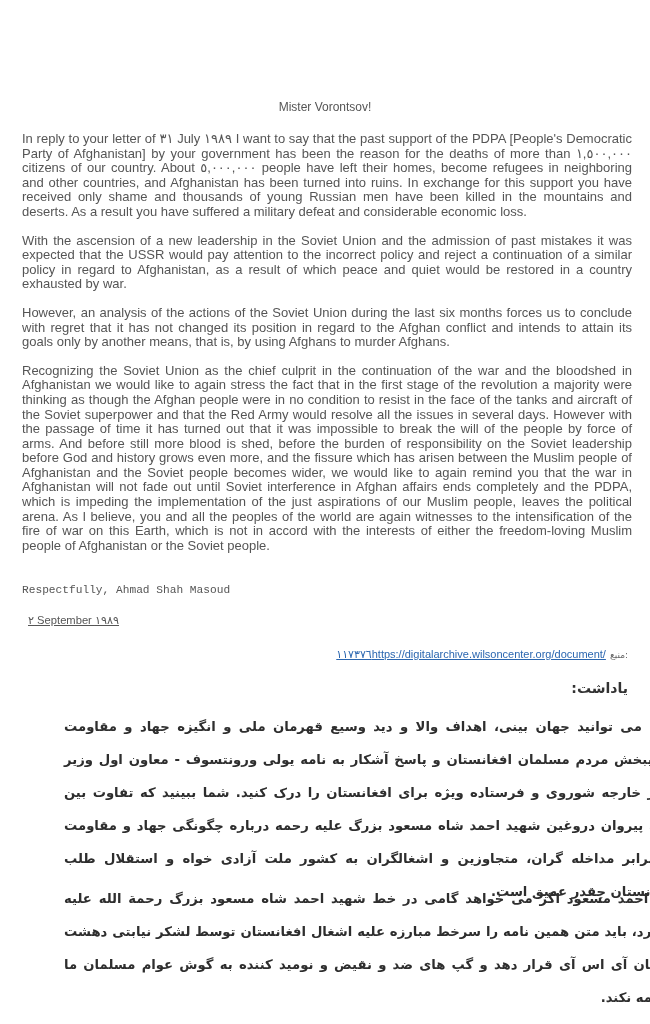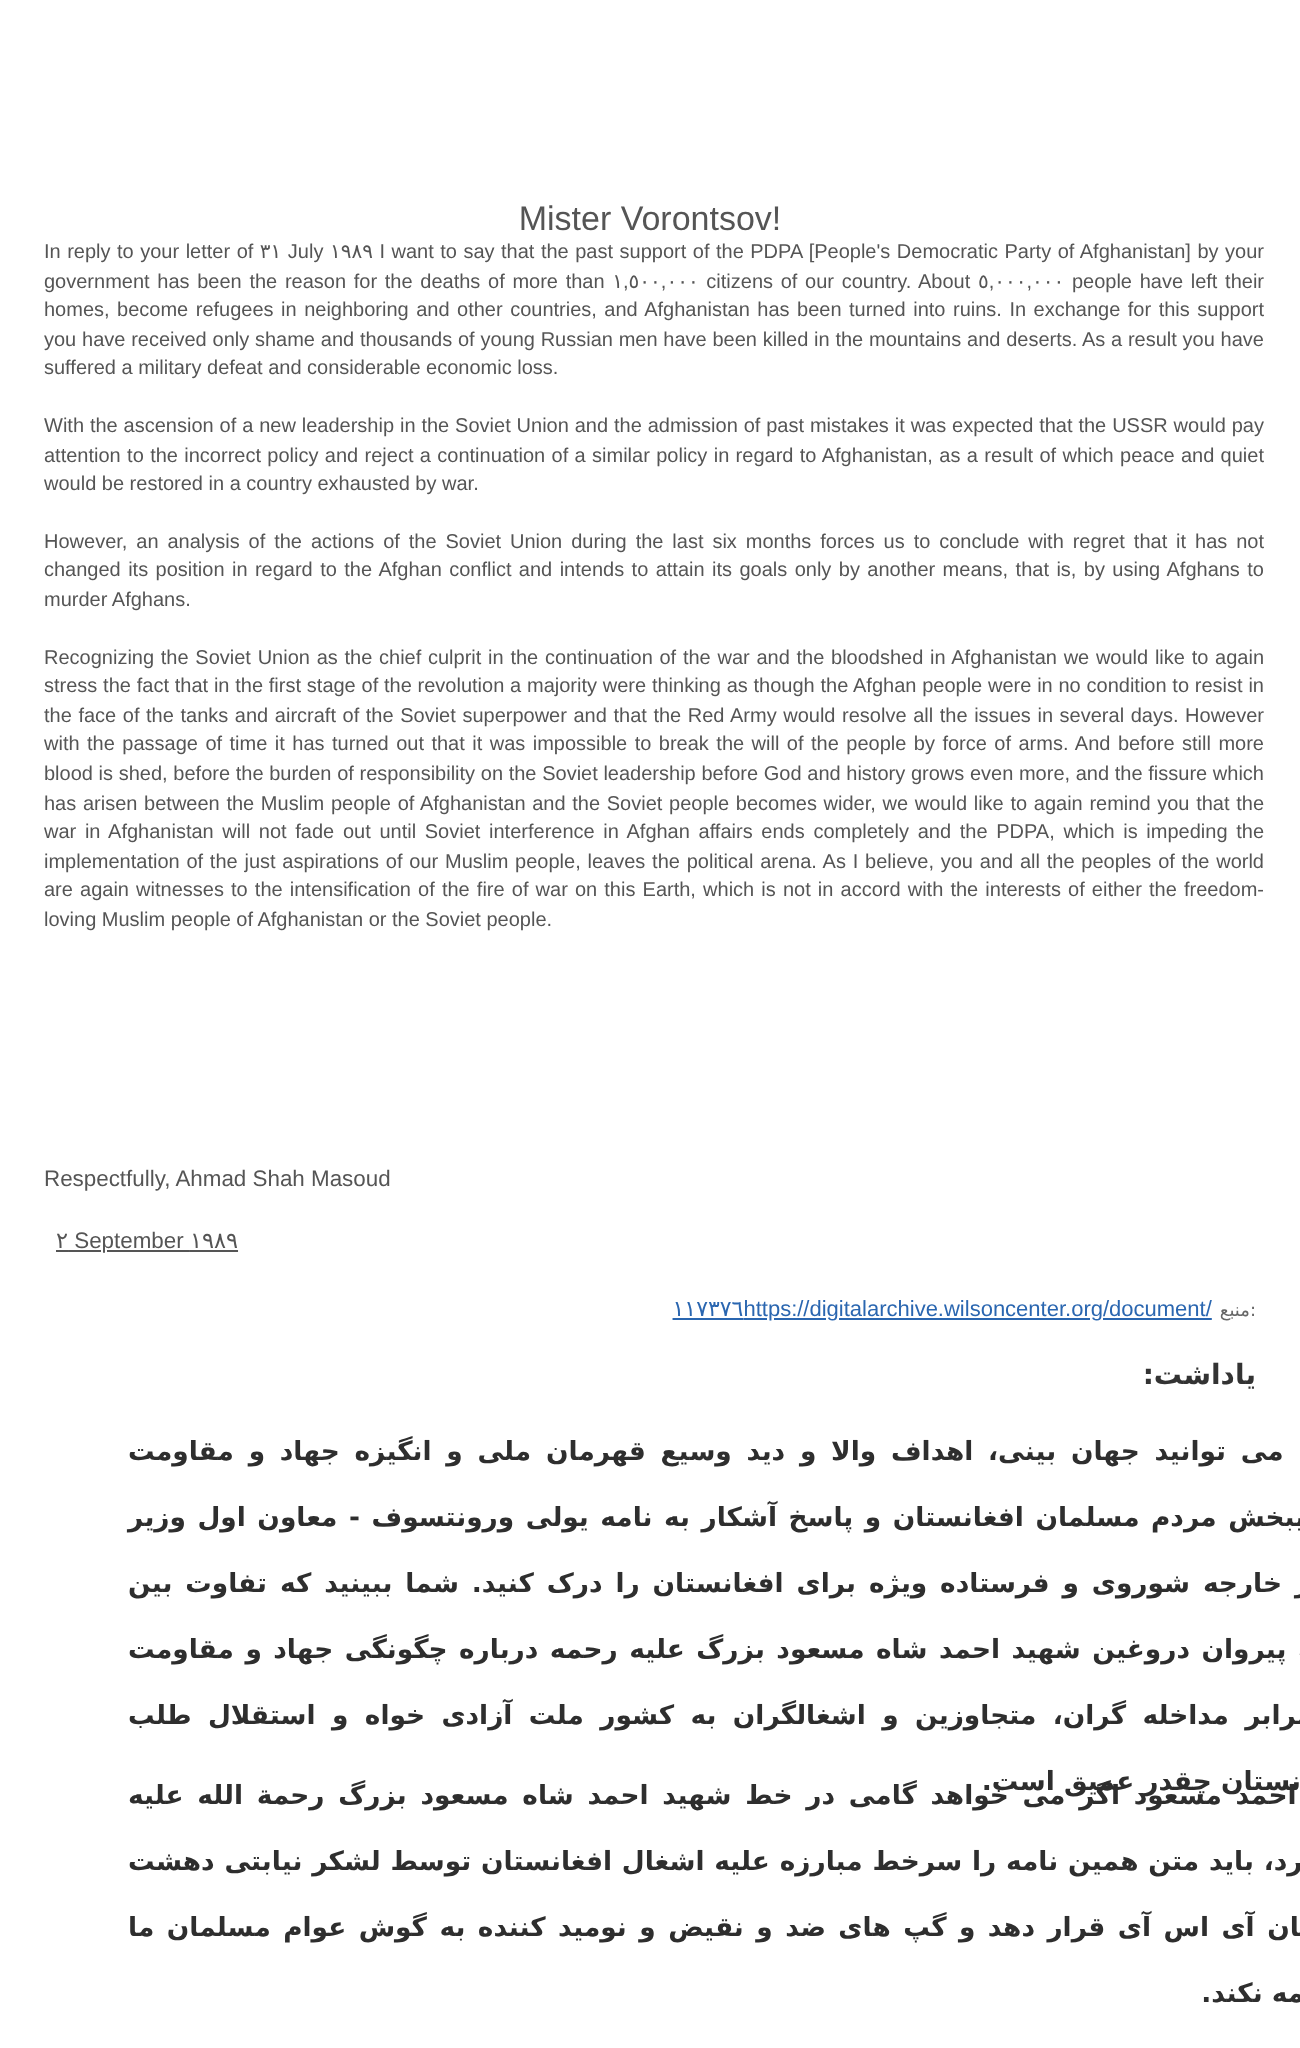--- a/index.html
+++ b/index.html
@@ -9,28 +9,28 @@
     font-family: "Liberation Sans", "DejaVu Sans", sans-serif;
   }
   .page { position: absolute; left: 0; top: 0; width: 650px; height: 1024px; }
   .title {
     position: absolute; top: 40px; left: 40px; width: 570px;
     text-align: center; direction: rtl; font-size: 13px; color: #555;
     font-family: "DejaVu Sans", sans-serif;
   }
   .salutation {
     position: absolute; top: 100px; left: 0; width: 650px; text-align: center;
-    font-size: 17px; color: #555;
+    font-size: 12px; color: #555;
   }
   .letter {
-    position: absolute; top: 120px; left: 22px; width: 610px;
-    font-size: 10px; line-height: 14.6px; color: #555; text-align: justify;
+    position: absolute; top: 132px; left: 22px; width: 610px;
+    font-size: 13px; line-height: 14.6px; color: #555; text-align: justify;
   }
   .letter p { margin: 0 0 14px 0; }
-  .signoff { position: absolute; top: 584px; left: 22px; font-size: 11.2px; color: #555; }
+  .signoff { position: absolute; top: 584px; left: 22px; font-size: 11.2px; color: #555; font-family: Liberation Mono, monospace; }
   .date { position: absolute; top: 614px; left: 28px; font-size: 11.2px; color: #555; text-decoration: underline; }
   .source {
     position: absolute; top: 648px; right: 22px; font-size: 11px; direction: ltr;
     display: flex; align-items: baseline; gap: 4px;
   }
   .source .link { color: #2a66b0; text-decoration: underline; }
   .source .label { color: #666; font-size: 9px; font-family: "DejaVu Sans", sans-serif; }
   .note-heading {
     position: absolute; top: 680px; right: 22px; direction: rtl;
     font-size: 14px; font-weight: bold; color: #333;

